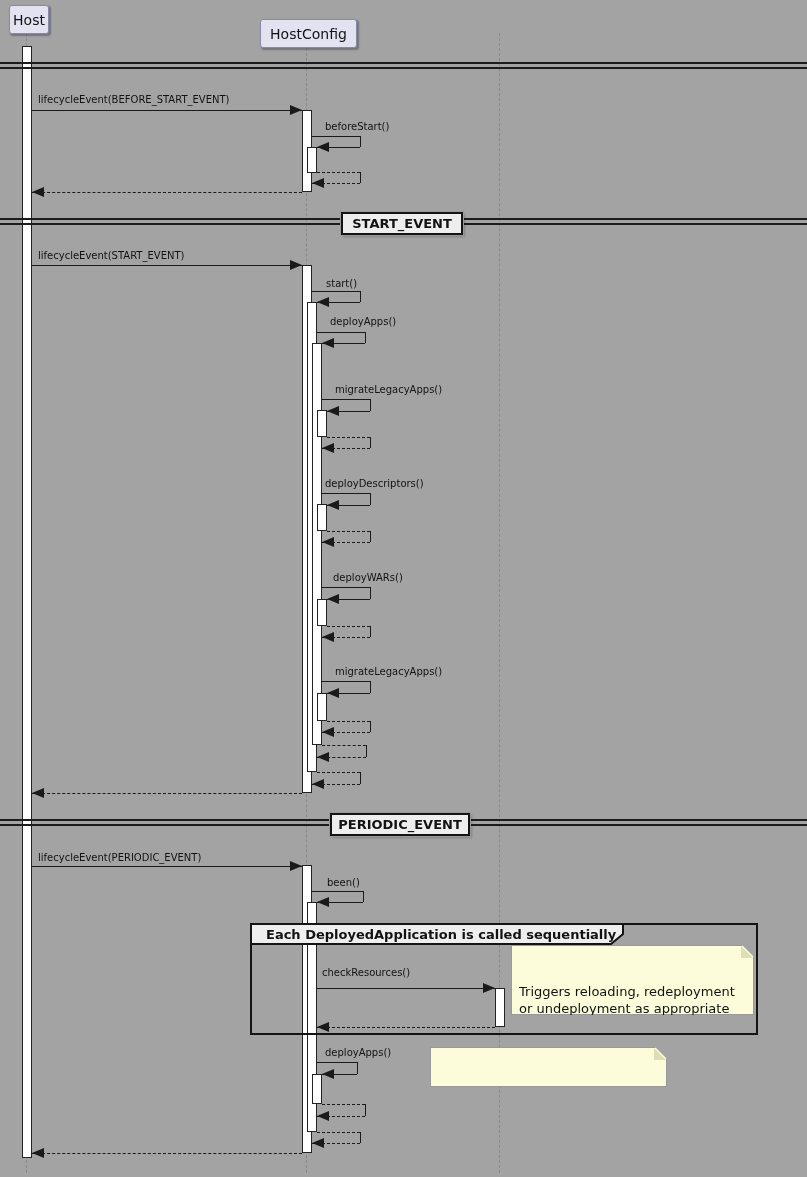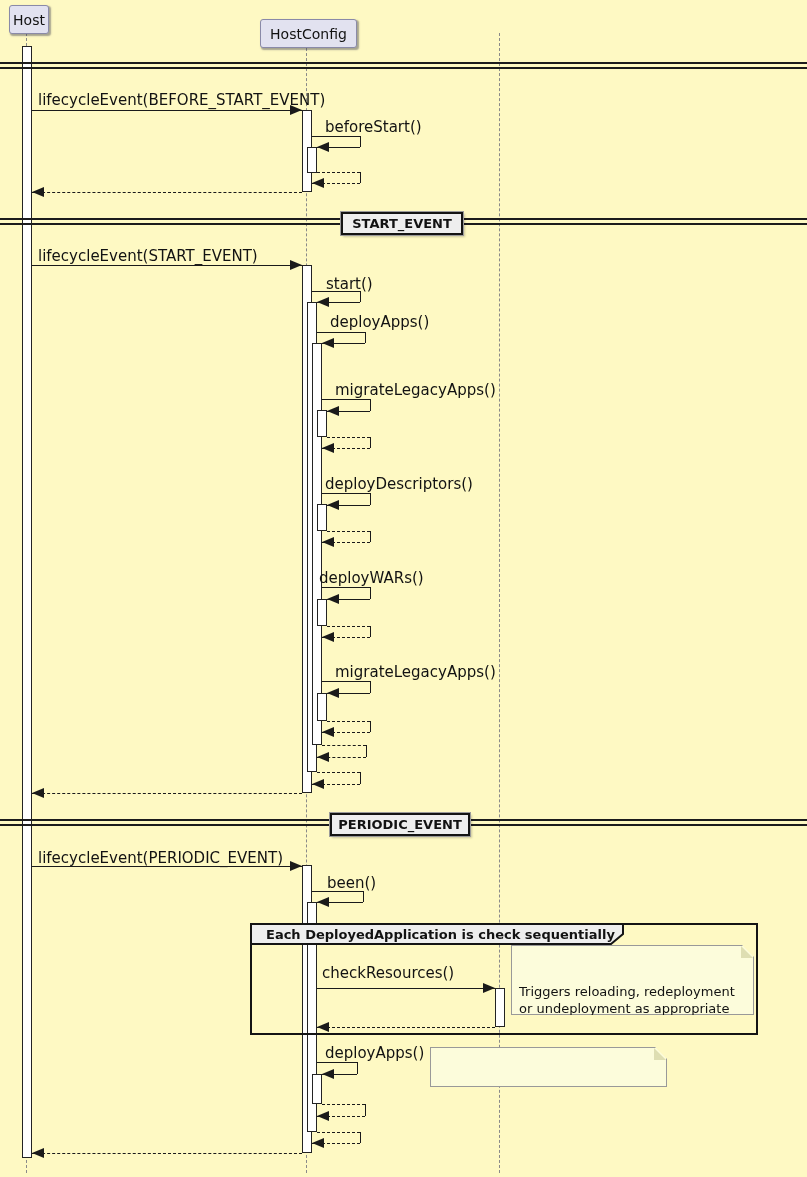--- a/index.html
+++ b/index.html
@@ -1,17 +1,17 @@
 <!DOCTYPE html>
 <html><head>
 <meta charset="utf-8">
 <style>
   html,body{margin:0;padding:0;background:#fff;}
   #canvas{
-    position:relative;width:807px;height:1177px;background:#fef9c3;
+    position:relative;width:807px;height:1177px;background:#a3a3a3;
     font-family:"DejaVu Sans",sans-serif;color:#121212;overflow:hidden;
   }
   
   .lifeline{position:absolute;width:0;border-left:1px dashed #8a8a8a;z-index:1;}
   
   .pbox{
     position:absolute;background:#E2E2F0;border:1px solid #8a8aa8;border-radius:3px;
     box-shadow:1.5px 1.5px 1.5px rgba(60,60,80,.45);
     display:flex;align-items:center;justify-content:center;
     font-size:14px;z-index:6;
@@ -26,21 +26,21 @@
     display:flex;align-items:center;justify-content:center;
     font-size:13px;font-weight:bold;z-index:7;box-shadow:2px 2px 2px rgba(0,0,0,.2);
   }
   
   .hl{position:absolute;height:0;border-top:1px solid #1a1a1a;z-index:5;}
   .hl.d{border-top-style:dashed;}
   .vl{position:absolute;width:0;border-left:1px solid #1a1a1a;z-index:5;}
   .ar{position:absolute;width:0;height:0;border-top:5px solid transparent;border-bottom:5px solid transparent;z-index:5;}
   .ar.left{border-right:12px solid #1a1a1a;}
   .ar.right{border-left:12px solid #1a1a1a;}
-  .msg-label{position:absolute;white-space:nowrap;font-size:15px;line-height:14px;z-index:5;}
+  .msg-label{position:absolute;white-space:nowrap;font-size:10px;line-height:14px;z-index:5;}
   
   .gframe{position:absolute;border:2px solid #141414;z-index:5;}
   .gtitle{position:absolute;left:14px;top:2px;font-size:13px;font-weight:bold;white-space:nowrap;z-index:2;}
   
   .note{
     position:absolute;background:#FCFCDB;border:1px solid #999999;
     font-size:13px;line-height:17px;padding:3px 7px;white-space:pre-line;z-index:8;
     clip-path:polygon(0 0, calc(100% - 12px) 0, 100% 12px, 100% 100%, 0 100%);
   }
   .fold{position:absolute;top:0;right:0;width:0;height:0;border-left:12px solid #dedeb2;border-top:12px solid transparent;}
@@ -133,21 +133,21 @@
   <div class="msg-label" style="left:325px;top:477px">deployDescriptors()</div>
   <div class="hl" style="left:322px;top:493px;width:48px"></div>
   <div class="vl" style="left:370px;top:493px;height:12px"></div>
   <div class="hl" style="left:327px;top:505px;width:43px"></div>
   <div class="ar left" style="left:327px;top:500px"></div>
   <div class="hl d" style="left:327px;top:531px;width:43px"></div>
   <div class="vl" style="left:370px;top:531px;height:11px"></div>
   <div class="hl d" style="left:322px;top:542px;width:48px"></div>
   <div class="ar left" style="left:322px;top:537px"></div>
 
-  <div class="msg-label" style="left:319px;top:571px">deployWARs()</div>
+  <div class="msg-label" style="left:333px;top:571px">deployWARs()</div>
   <div class="hl" style="left:322px;top:587px;width:48px"></div>
   <div class="vl" style="left:370px;top:587px;height:12px"></div>
   <div class="hl" style="left:327px;top:599px;width:43px"></div>
   <div class="ar left" style="left:327px;top:594px"></div>
   <div class="hl d" style="left:327px;top:626px;width:43px"></div>
   <div class="vl" style="left:370px;top:626px;height:11px"></div>
   <div class="hl d" style="left:322px;top:637px;width:48px"></div>
   <div class="ar left" style="left:322px;top:632px"></div>
 
   <div class="msg-label" style="left:335px;top:665px">migrateLegacyApps()</div>
@@ -180,21 +180,21 @@
   <div class="msg-label" style="left:327px;top:876px">been()</div>
   <div class="hl" style="left:312px;top:891px;width:51px"></div>
   <div class="vl" style="left:363px;top:891px;height:11px"></div>
   <div class="hl" style="left:317px;top:902px;width:46px"></div>
   <div class="ar left" style="left:317px;top:897px"></div>
 
   <div class="gframe" style="left:250px;top:923px;width:504px;height:108px">
     <svg width="374" height="22" viewBox="0 0 374 22" style="position:absolute;left:-2px;top:-2px;z-index:1">
       <polygon points="1,1 373,1 373,11 361,21 1,21" fill="#EEEEEE" stroke="#141414" stroke-width="2"></polygon>
     </svg>
-    <div class="gtitle">Each DeployedApplication is check sequentially</div>
+    <div class="gtitle">Each DeployedApplication is called sequentially</div>
   </div>
 
   <div class="msg-label" style="left:322px;top:966px">checkResources()</div>
   <div class="hl" style="left:317px;top:988px;width:178px"></div>
   <div class="ar right" style="left:483px;top:983px"></div>
 
   <div class="note" style="left:511px;top:945px;width:227px;height:62px">
     <div class="fold"></div>
     <span>Triggers reloading, redeployment
 or undeployment as appropriate

